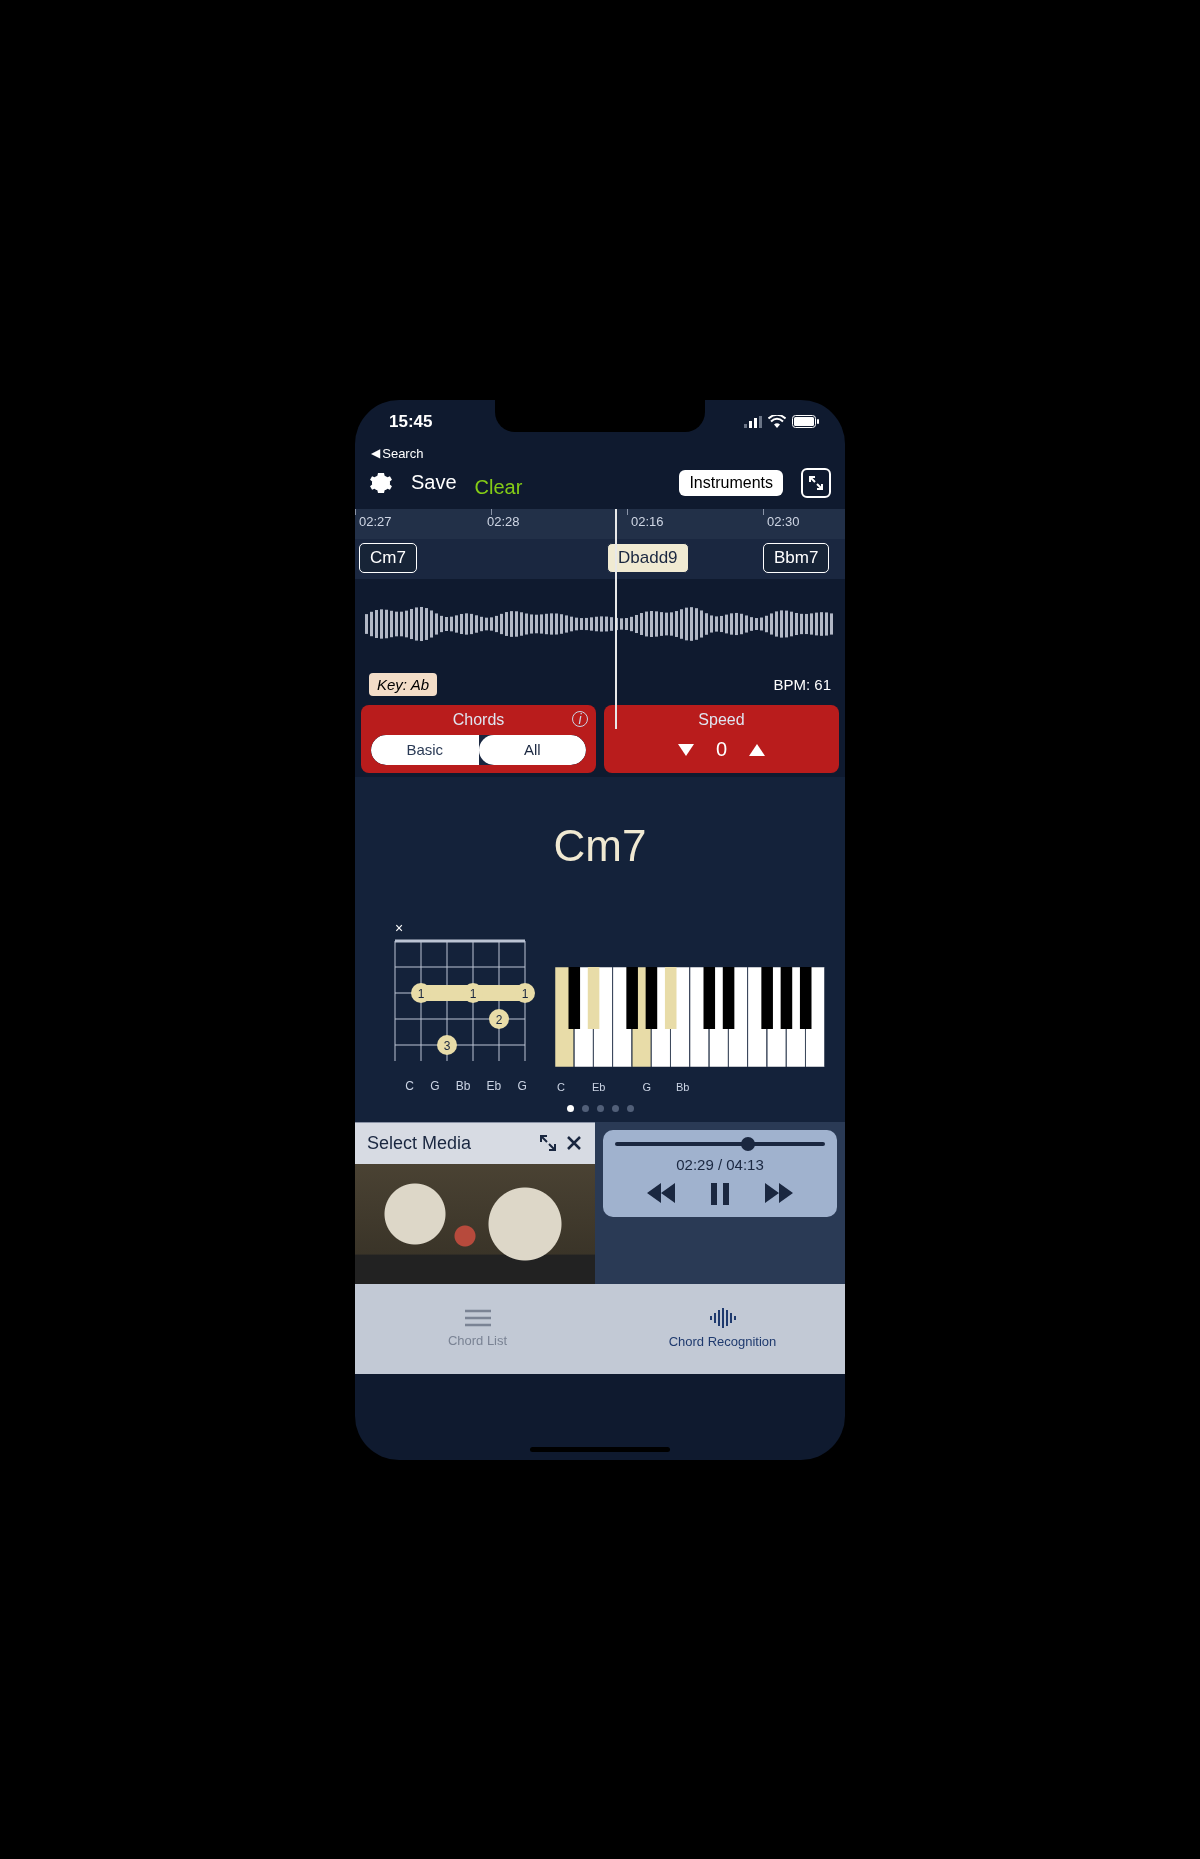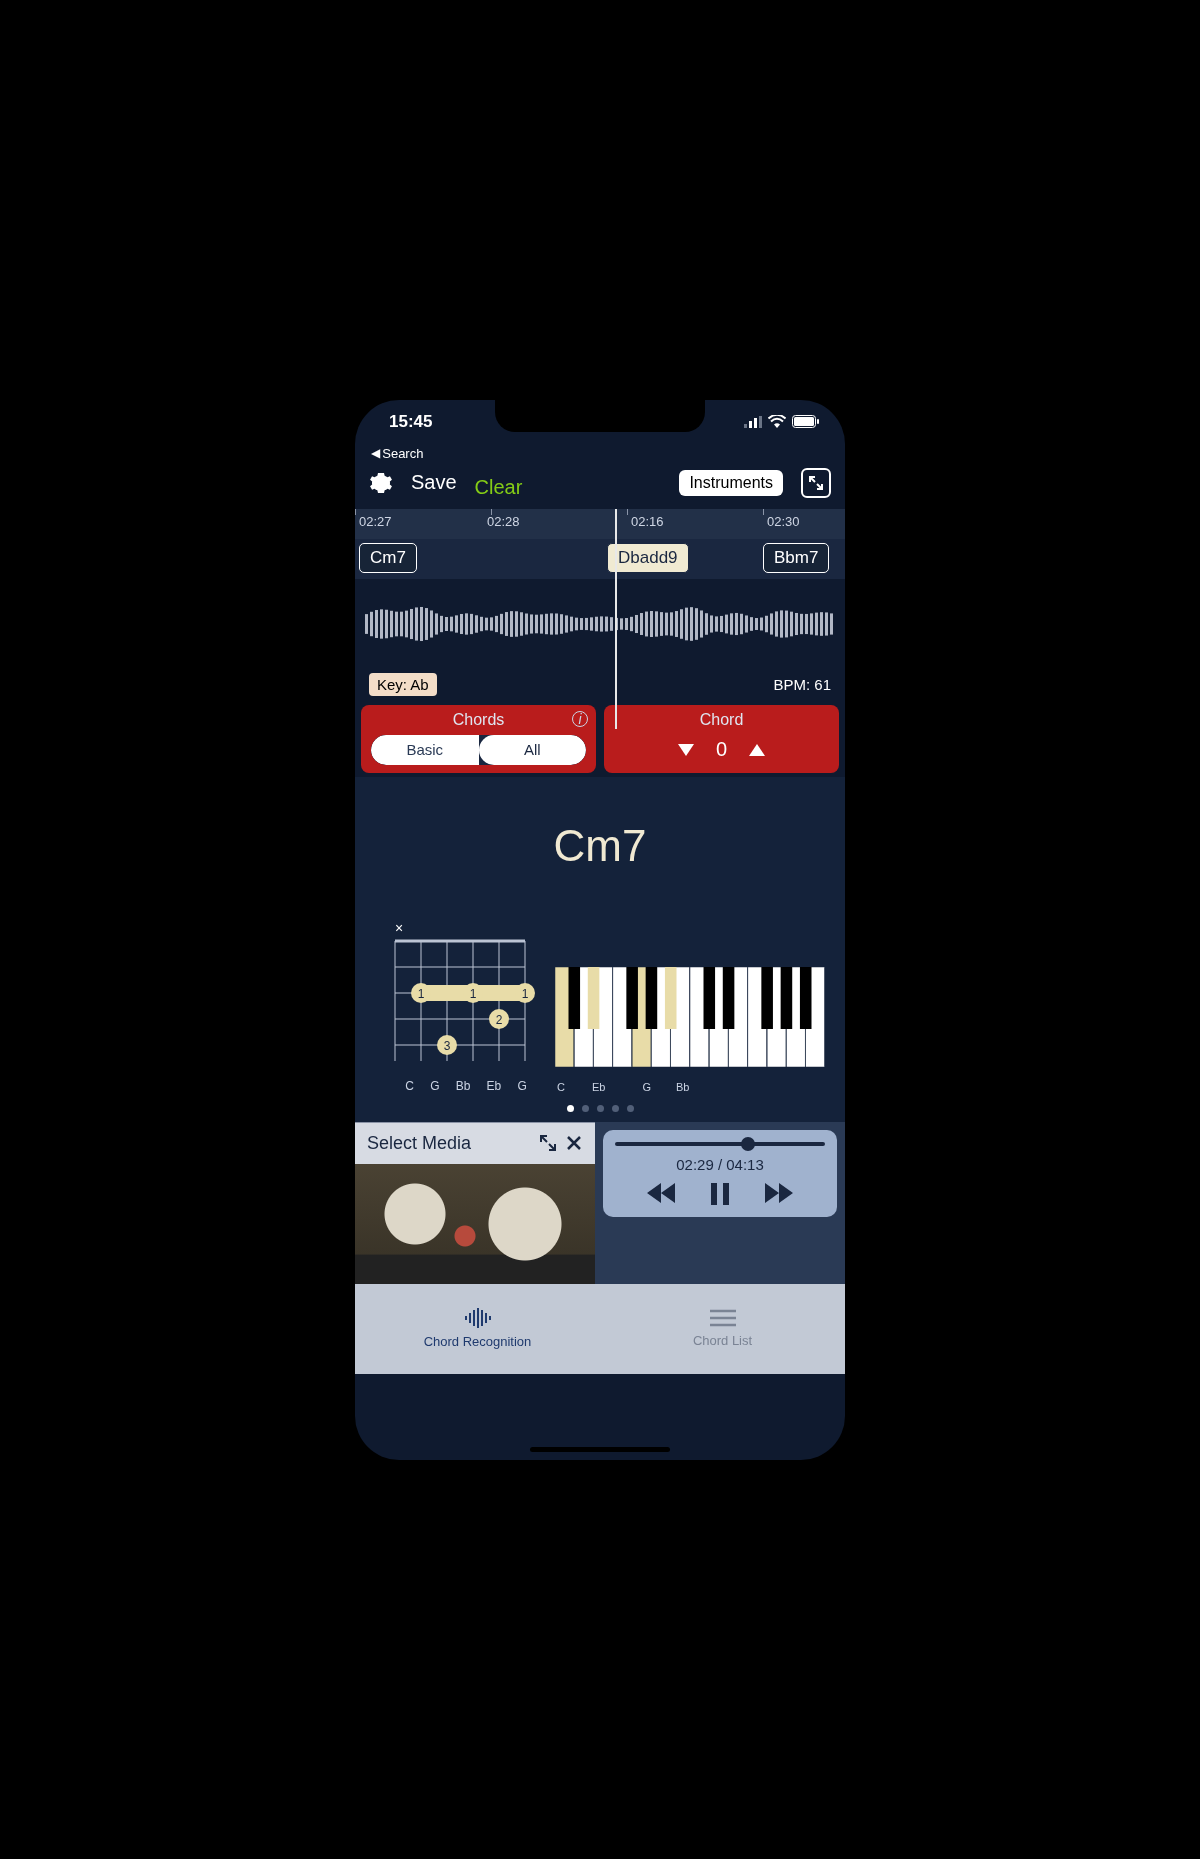--- a/index.html
+++ b/index.html
@@ -121,20 +121,21 @@
     display:flex; justify-content:space-between; align-items:center;
     padding: 0 14px;
     font-size:15px;
   }
   .key-badge {
     background:#f3ddc8;
     color:#000;
     border-radius:4px;
     padding:3px 8px;
     font-size:15px;
+    font-style:italic;
   }
   
   .panels {
     display:flex; gap:8px;
     padding: 4px 6px;
   }
   .panel {
     background:#b91c1c;
     border-radius:8px;
     padding:6px 10px 8px 10px;
@@ -455,21 +456,21 @@
   <div class="panels">
     <div class="panel">
       <div class="panel-title">Chords</div>
       <div class="panel-info">i</div>
       <div class="seg">
         <div class="opt off" style="background:#fff;color:#2a3a55;border-radius:16px 0 0 16px">Basic</div>
         <div class="opt on">All</div>
       </div>
     </div>
     <div class="panel">
-      <div class="panel-title">Chord</div>
+      <div class="panel-title">Speed</div>
       <div class="capo-ctrl">
         <div class="tri down"></div>
         <div>0</div>
         <div class="tri up"></div>
       </div>
     </div>
   </div>
 
   <div class="chordarea">
     <div class="bigchord">Cm7</div>
@@ -591,36 +592,36 @@
             </svg>
           <svg width="28" height="20" viewBox="0 0 28 20" fill="#1a2740">
               <path d="M0 0v20l14-10zM14 0v20l14-10z"></path>
             </svg>
         </div>
       </div>
     </div>
   </div>
 
   <div class="tabbar">
+    <div class="tab inactive">
+      <svg width="26" height="18" viewBox="0 0 26 18" stroke="#7a8394" stroke-width="2.5">
+          <line x1="0" y1="2" x2="26" y2="2"></line>
+          <line x1="0" y1="9" x2="26" y2="9"></line>
+          <line x1="0" y1="16" x2="26" y2="16"></line>
+        </svg>
+      <span>Chord List</span>
+    </div>
     <div class="tab active">
       <svg width="30" height="20" viewBox="0 0 30 20" stroke="#1f3a6e" stroke-width="2">
           <line x1="3" y1="8" x2="3" y2="12"></line>
           <line x1="7" y1="5" x2="7" y2="15"></line>
           <line x1="11" y1="2" x2="11" y2="18"></line>
           <line x1="15" y1="0" x2="15" y2="20"></line>
           <line x1="19" y1="2" x2="19" y2="18"></line>
           <line x1="23" y1="5" x2="23" y2="15"></line>
           <line x1="27" y1="8" x2="27" y2="12"></line>
         </svg>
       <span>Chord Recognition</span>
     </div>
-    <div class="tab inactive">
-      <svg width="26" height="18" viewBox="0 0 26 18" stroke="#7a8394" stroke-width="2.5">
-          <line x1="0" y1="2" x2="26" y2="2"></line>
-          <line x1="0" y1="9" x2="26" y2="9"></line>
-          <line x1="0" y1="16" x2="26" y2="16"></line>
-        </svg>
-      <span>Chord List</span>
-    </div>
   </div>
 
   <div class="home-ind"></div>
 </div>
 
 </body></html>

